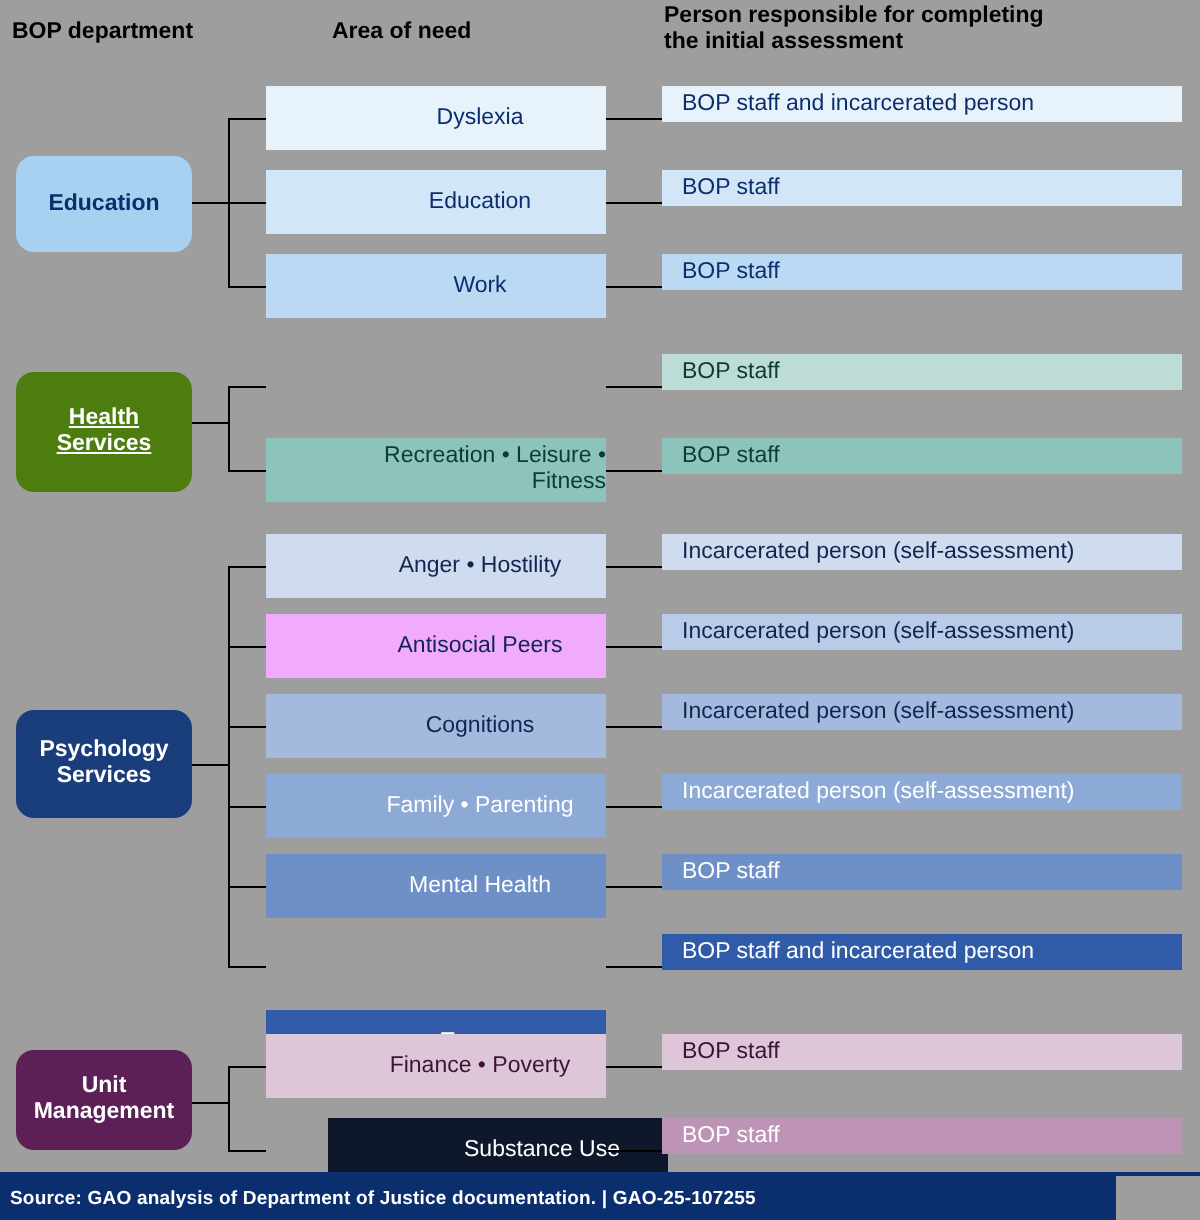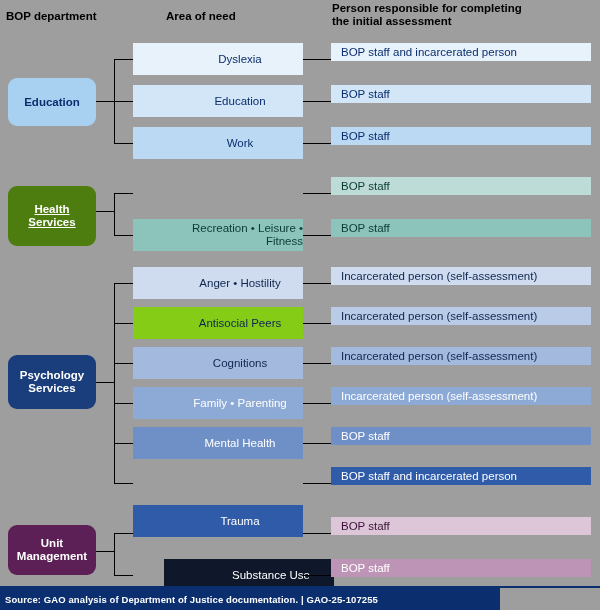--- a/index.html
+++ b/index.html
@@ -76,21 +76,21 @@
     position: absolute;
     background: #000;
   }
   .hline { height: 1px; }
   .vline { width: 1px; }
 
   #footer-bar {
     position: absolute;
     left: 0;
     bottom: 0;
-    width: 500px;
+    width: 558px;
     height: 22px;
     background: #0b2e6f;
     color: #ffffff;
     font-size: 9.5px;
     display: flex;
     align-items: center;
     padding-left: 5px;
     box-sizing: border-box;
     font-weight: bold;
     letter-spacing: 0.1px;
@@ -156,21 +156,21 @@
   <div class="connector vline" style="left:114px; top:283px; height:200px;"></div>
   <div class="connector hline" style="left:96px; top:382px; width:18px;"></div>
   <div class="connector hline" style="left:114px; top:283px; width:19px;"></div>
   <div class="connector hline" style="left:114px; top:323px; width:19px;"></div>
   <div class="connector hline" style="left:114px; top:363px; width:19px;"></div>
   <div class="connector hline" style="left:114px; top:403px; width:19px;"></div>
   <div class="connector hline" style="left:114px; top:443px; width:19px;"></div>
   <div class="connector hline" style="left:114px; top:483px; width:19px;"></div>
 
   <div class="need-box" style="top:267px; background:#cfdcef; color:#10264f;">Anger • Hostility</div>
-  <div class="need-box" style="top:307px; background:#84cc16; color:#10264f;">Antisocial Peers</div>
+  <div class="need-box" style="top:307px; background:#f0abfc; color:#10264f;">Antisocial Peers</div>
   <div class="need-box" style="top:347px; background:#a3bade; color:#10264f;">Cognitions</div>
   <div class="need-box" style="top:427px; background:#6e90c7; color:#ffffff;">Mental Health</div>
   <div class="need-box" style="top:387px; background:#8da9d6; color:#ffffff;">Family • Parenting</div>
   <div class="need-box" style="top:467px; background:#2f5ba8; color:#ffffff;margin-top:38px;">Trauma</div>
 
   <div class="connector hline" style="left:303px; top:283px; width:28px;"></div>
   <div class="connector hline" style="left:303px; top:323px; width:28px;"></div>
   <div class="connector hline" style="left:303px; top:363px; width:28px;"></div>
   <div class="connector hline" style="left:303px; top:403px; width:28px;"></div>
   <div class="connector hline" style="left:303px; top:443px; width:28px;"></div>
@@ -184,20 +184,21 @@
   <div class="resp-box" style="top:467px; background:#2f5ba8; color:#ffffff;">BOP staff and incarcerated person</div>
 
   <div class="dept-box" style="top:525px; height:50px; background:#5c1f56; color:#ffffff;">Unit
 Management</div>
 
   <div class="connector vline" style="left:114px; top:533px; height:42px;"></div>
   <div class="connector hline" style="left:96px; top:551px; width:18px;"></div>
   <div class="connector hline" style="left:114px; top:533px; width:19px;"></div>
   <div class="connector hline" style="left:114px; top:575px; width:19px;"></div>
 
+  <div class="need-box" style="top:517px; background:#dcc6d8; color:#3d1239;">Finance • Poverty</div>
   <div class="need-box" style="top:559px; background:#0f172a; color:#ffffff;margin-left:31px;">Substance Use</div>
 
   <div class="connector hline" style="left:303px; top:533px; width:28px;"></div>
   <div class="connector hline" style="left:303px; top:575px; width:28px;"></div>
 
   <div class="resp-box" style="top:517px; background:#dcc6d8; color:#3d1239;">BOP staff</div>
   <div class="resp-box" style="top:559px; background:#bd94b6; color:#ffffff;">BOP staff</div>
 
   <div id="footer-rule"></div>
   <div id="footer-bar">Source: GAO analysis of Department of Justice documentation.  |  GAO-25-107255</div>

